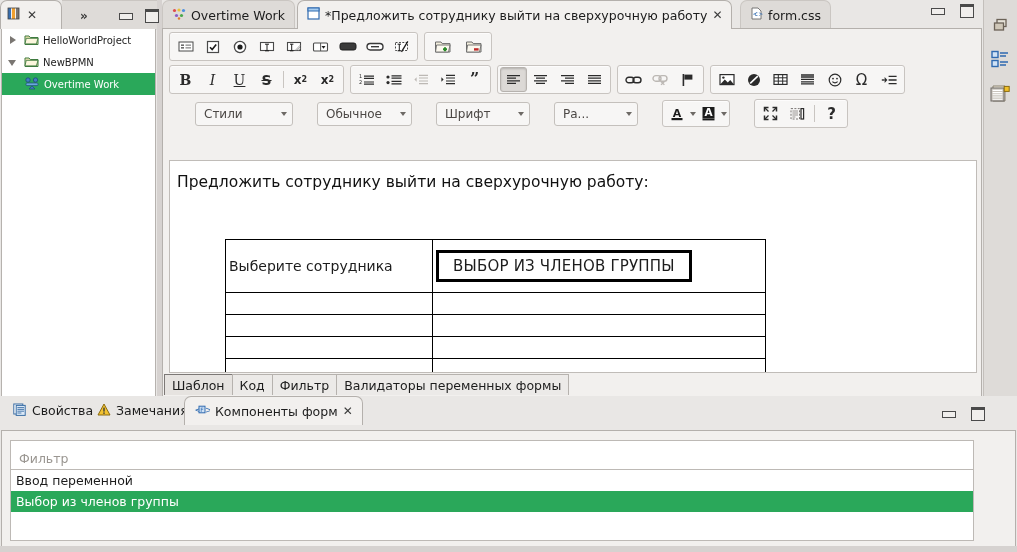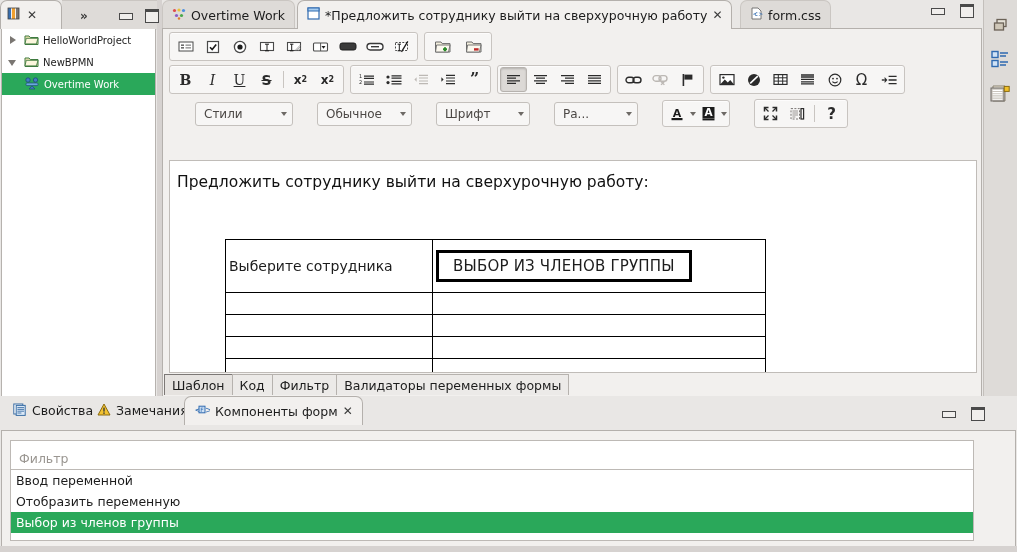--- a/index.html
+++ b/index.html
@@ -638,23 +638,20 @@
 
     <div id="bottom-client">
       <div id="filter-input">
         <span>Фильтр</span>
       </div>
 
       <div id="comp-list">
         <div class="comp-row">
             <span>Ввод переменной</span>
           </div>
-        <div class="comp-row">
-            <span>Отобразить переменную</span>
-          </div>
         <div class="comp-row selected">
             <span>Выбор из членов группы</span>
           </div>
         <div class="comp-row">
             <span></span>
           </div>
       </div>
     </div>
   </div>
 

